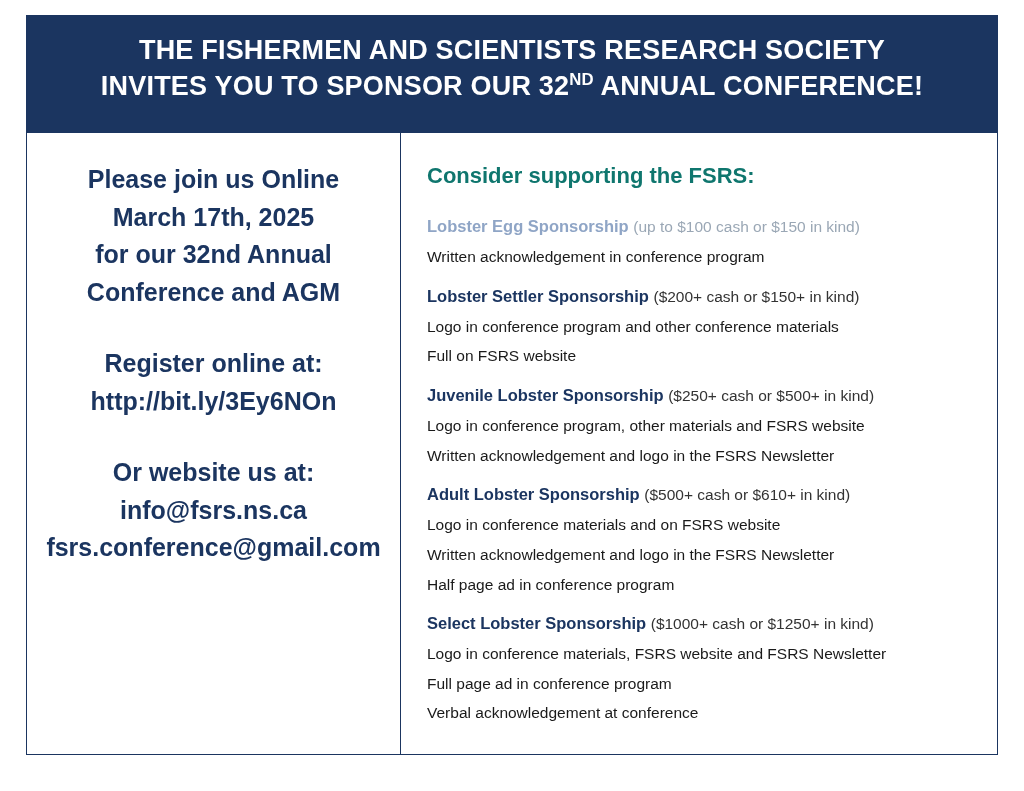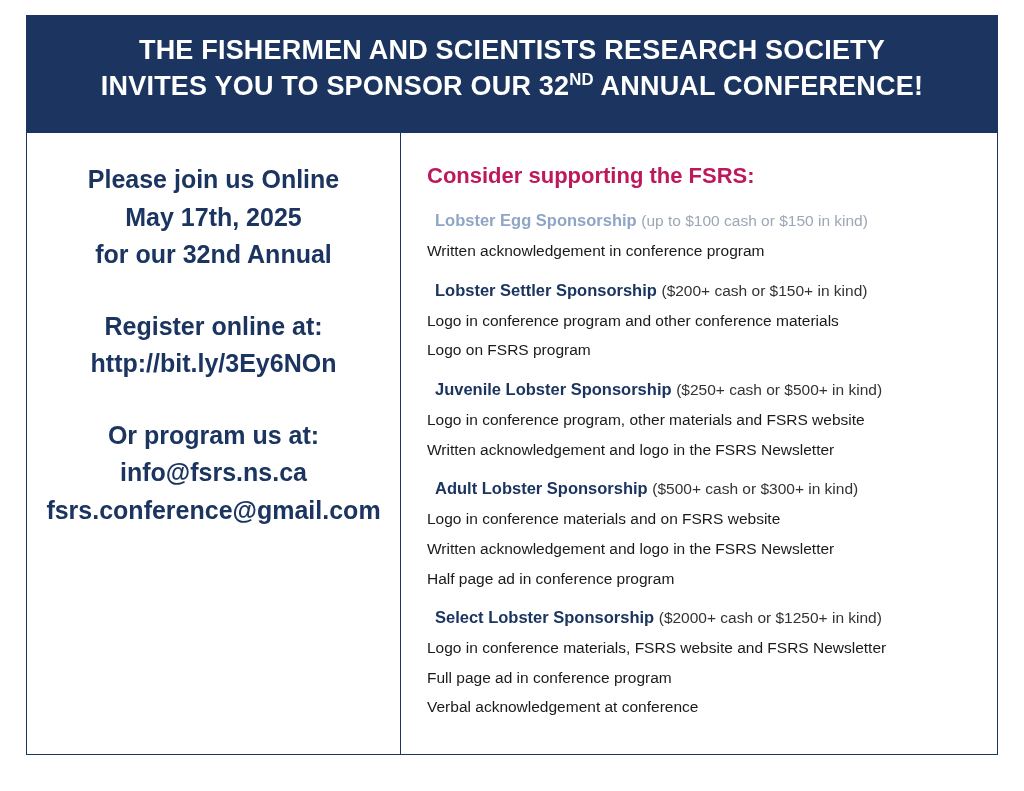--- a/index.html
+++ b/index.html
@@ -67,35 +67,34 @@
     height: 34px;
   }
   .right-col {
     flex: 1;
     box-sizing: border-box;
     padding: 30px 18px 0 26px;
   }
   .right-title {
     font-size: 22px;
     font-weight: bold;
-    color: #be185d;
-    margin-bottom: 20px;
+    color: #0f766e;
+    margin-bottom: 26px;
   }
   .tier {
     margin-bottom: 17px;
   }
   .tier-head {
     font-size: 16.5px;
     line-height: 1.35;
     margin-bottom: 1px;
   }
   .tier-name {
     font-weight: bold;
     color: #1b3560;
-    margin-left: 8px;
   }
   .tier-name.muted {
     color: #8fa5c6;
   }
   .tier-amount {
     color: #333333;
     font-size: 15.5px;
   }
   .tier-amount.muted {
     color: #9aa7b5;
@@ -114,27 +113,28 @@
 
   <div class="header">
     <div class="header-line">THE FISHERMEN AND SCIENTISTS RESEARCH SOCIETY</div>
     <div class="header-line"><span>INVITES YOU TO SPONSOR OUR 32</span><sup>ND</sup><span> ANNUAL CONFERENCE!</span></div>
   </div>
 
   <div class="body-area">
 
     <div class="left-col">
       <div class="line">Please join us Online</div>
-      <div class="line">May 17th, 2025</div>
+      <div class="line">March 17th, 2025</div>
       <div class="line">for our 32nd Annual</div>
+      <div class="line">Conference and AGM</div>
       <div class="gap"></div>
       <div class="line">Register online at:</div>
       <div class="line">http://bit.ly/3Ey6NOn</div>
       <div class="gap"></div>
-      <div class="line">Or program us at:</div>
+      <div class="line">Or website us at:</div>
       <div class="line">info@fsrs.ns.ca</div>
       <div class="line">fsrs.conference@gmail.com</div>
     </div>
 
     <div class="right-col">
       <div class="right-title">Consider supporting the FSRS:</div>
 
       <div class="tier">
         <div class="tier-head">
           <span class="tier-name muted">Lobster Egg Sponsorship</span>
@@ -142,46 +142,46 @@
         </div>
         <div class="benefit">Written acknowledgement in conference program</div>
       </div>
 
       <div class="tier">
         <div class="tier-head">
           <span class="tier-name">Lobster Settler Sponsorship</span>
           <span class="tier-amount">($200+ cash or $150+ in kind)</span>
         </div>
         <div class="benefit">Logo in conference program and other conference materials</div>
-        <div class="benefit">Logo on FSRS program</div>
+        <div class="benefit">Full on FSRS website</div>
       </div>
 
       <div class="tier">
         <div class="tier-head">
           <span class="tier-name">Juvenile Lobster Sponsorship</span>
           <span class="tier-amount">($250+ cash or $500+ in kind)</span>
         </div>
         <div class="benefit">Logo in conference program, other materials and FSRS website</div>
         <div class="benefit">Written acknowledgement and logo in the FSRS Newsletter</div>
       </div>
 
       <div class="tier">
         <div class="tier-head">
           <span class="tier-name">Adult Lobster Sponsorship</span>
-          <span class="tier-amount">($500+ cash or $300+ in kind)</span>
+          <span class="tier-amount">($500+ cash or $610+ in kind)</span>
         </div>
         <div class="benefit">Logo in conference materials and on FSRS website</div>
         <div class="benefit">Written acknowledgement and logo in the FSRS Newsletter</div>
         <div class="benefit">Half page ad in conference program</div>
       </div>
 
       <div class="tier">
         <div class="tier-head">
           <span class="tier-name">Select Lobster Sponsorship</span>
-          <span class="tier-amount">($2000+ cash or $1250+ in kind)</span>
+          <span class="tier-amount">($1000+ cash or $1250+ in kind)</span>
         </div>
         <div class="benefit">Logo in conference materials, FSRS website and FSRS Newsletter</div>
         <div class="benefit">Full page ad in conference program</div>
         <div class="benefit">Verbal acknowledgement at conference</div>
       </div>
 
     </div>
   </div>
 </div>
 

